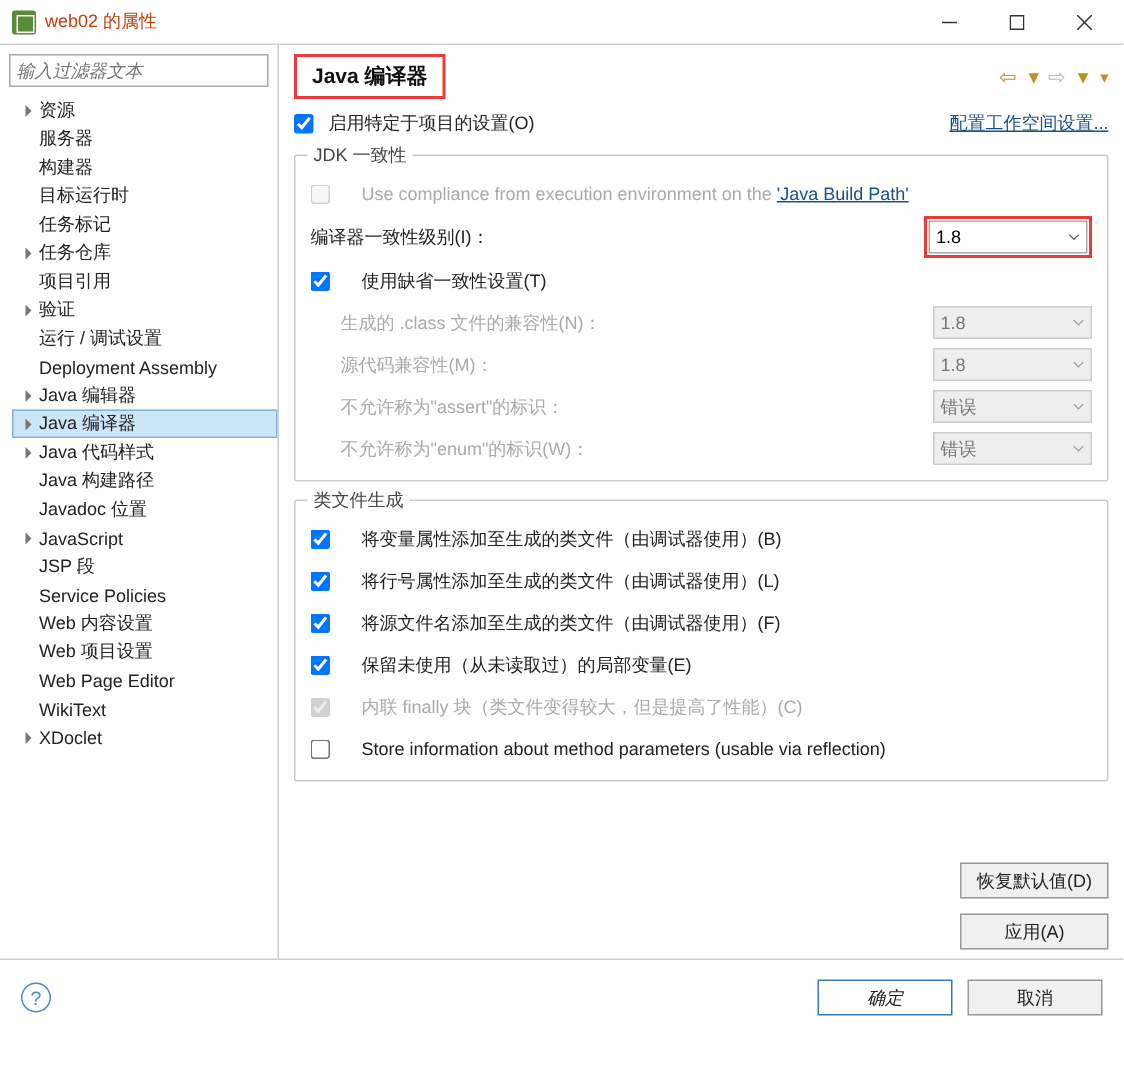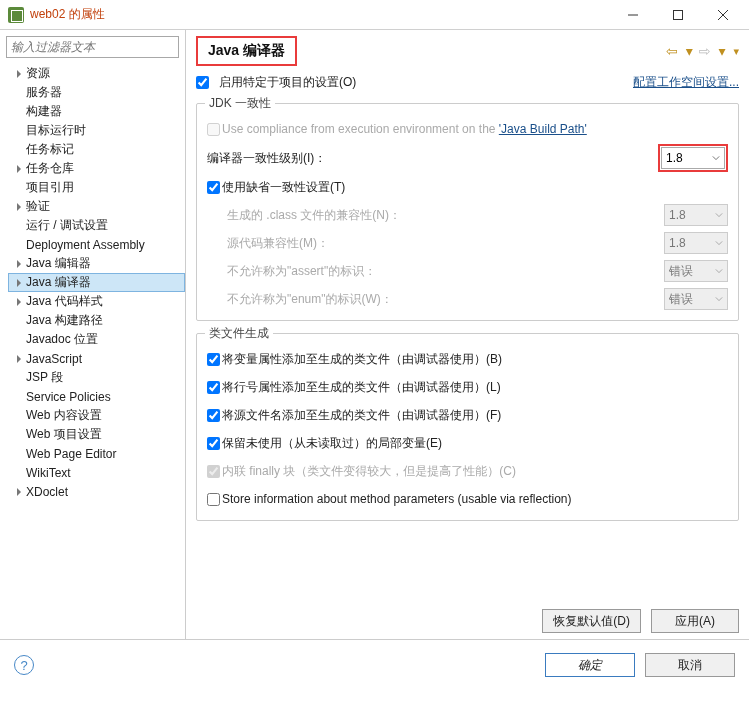--- a/index.html
+++ b/index.html
@@ -40,28 +40,28 @@
 .enable-row .link { margin-left:auto; color:#1a4f8a; text-decoration:underline; cursor:pointer;}
 .chk{ width:13px;height:13px; }
 
 .group { border:1px solid #ccc; border-radius:2px; margin-top:12px; padding: 10px 10px 6px 10px; position:relative;}
 .group .legend { position:absolute; top:-9px; left:8px; background:#fff; padding:0 4px; color:#444; }
 .row { display:flex; align-items:center; min-height:26px; margin:2px 0;}
 .row .lab { color:#222; }
 .row.disabled .lab { color:#aaa; }
 .row.indent .lab { margin-left: 20px; }
 .row .link2 { color:#1a4f8a; text-decoration:underline; }
-.row .sel { margin-left:auto; width:64px; height:22px; border:1px solid #aaa; background:#fff; padding:0 4px; display:flex; align-items:center; justify-content:space-between; }
+.row .sel { margin-left:auto; width:106px; height:22px; border:1px solid #aaa; background:#fff; padding:0 4px; display:flex; align-items:center; justify-content:space-between; }
 .row .sel.disabled { background:#eee; color:#777; border-color:#ccc;}
 .row .sel svg{width:8px;height:8px;}
-.row .chkwrap { display:flex; align-items:center; gap:2px; }
+.row .chkwrap { display:flex; align-items:center; gap:21px; }
 .redbox { border:2px solid #e93b3b; padding:1px;}
 
 
-.panel-buttons { position:absolute; bottom:6px; right:10px; display:flex; gap:10px;}
+.panel-buttons { position:absolute; bottom:6px; right:10px; display:flex; gap:10px;flex-direction:column;}
 .btn { min-width:88px; height:24px; border:1px solid #999; background:#f0f0f0; padding:0 10px; display:inline-flex;align-items:center;justify-content:center; color:#222;}
 
 .footer { height: 50px; display:flex; align-items:center; padding: 0 14px;}
 .help { width:20px; height:20px; border:1.5px solid #4788c7; border-radius:50%; color:#4788c7; display:flex;align-items:center;justify-content:center; font-size:13px;}
 .footer .spacer{flex:1;}
 .btn-primary { border:1.5px solid #3a7bbf; background:#fff;font-style:italic;}
 </style>
 </head>
 <body>
 

